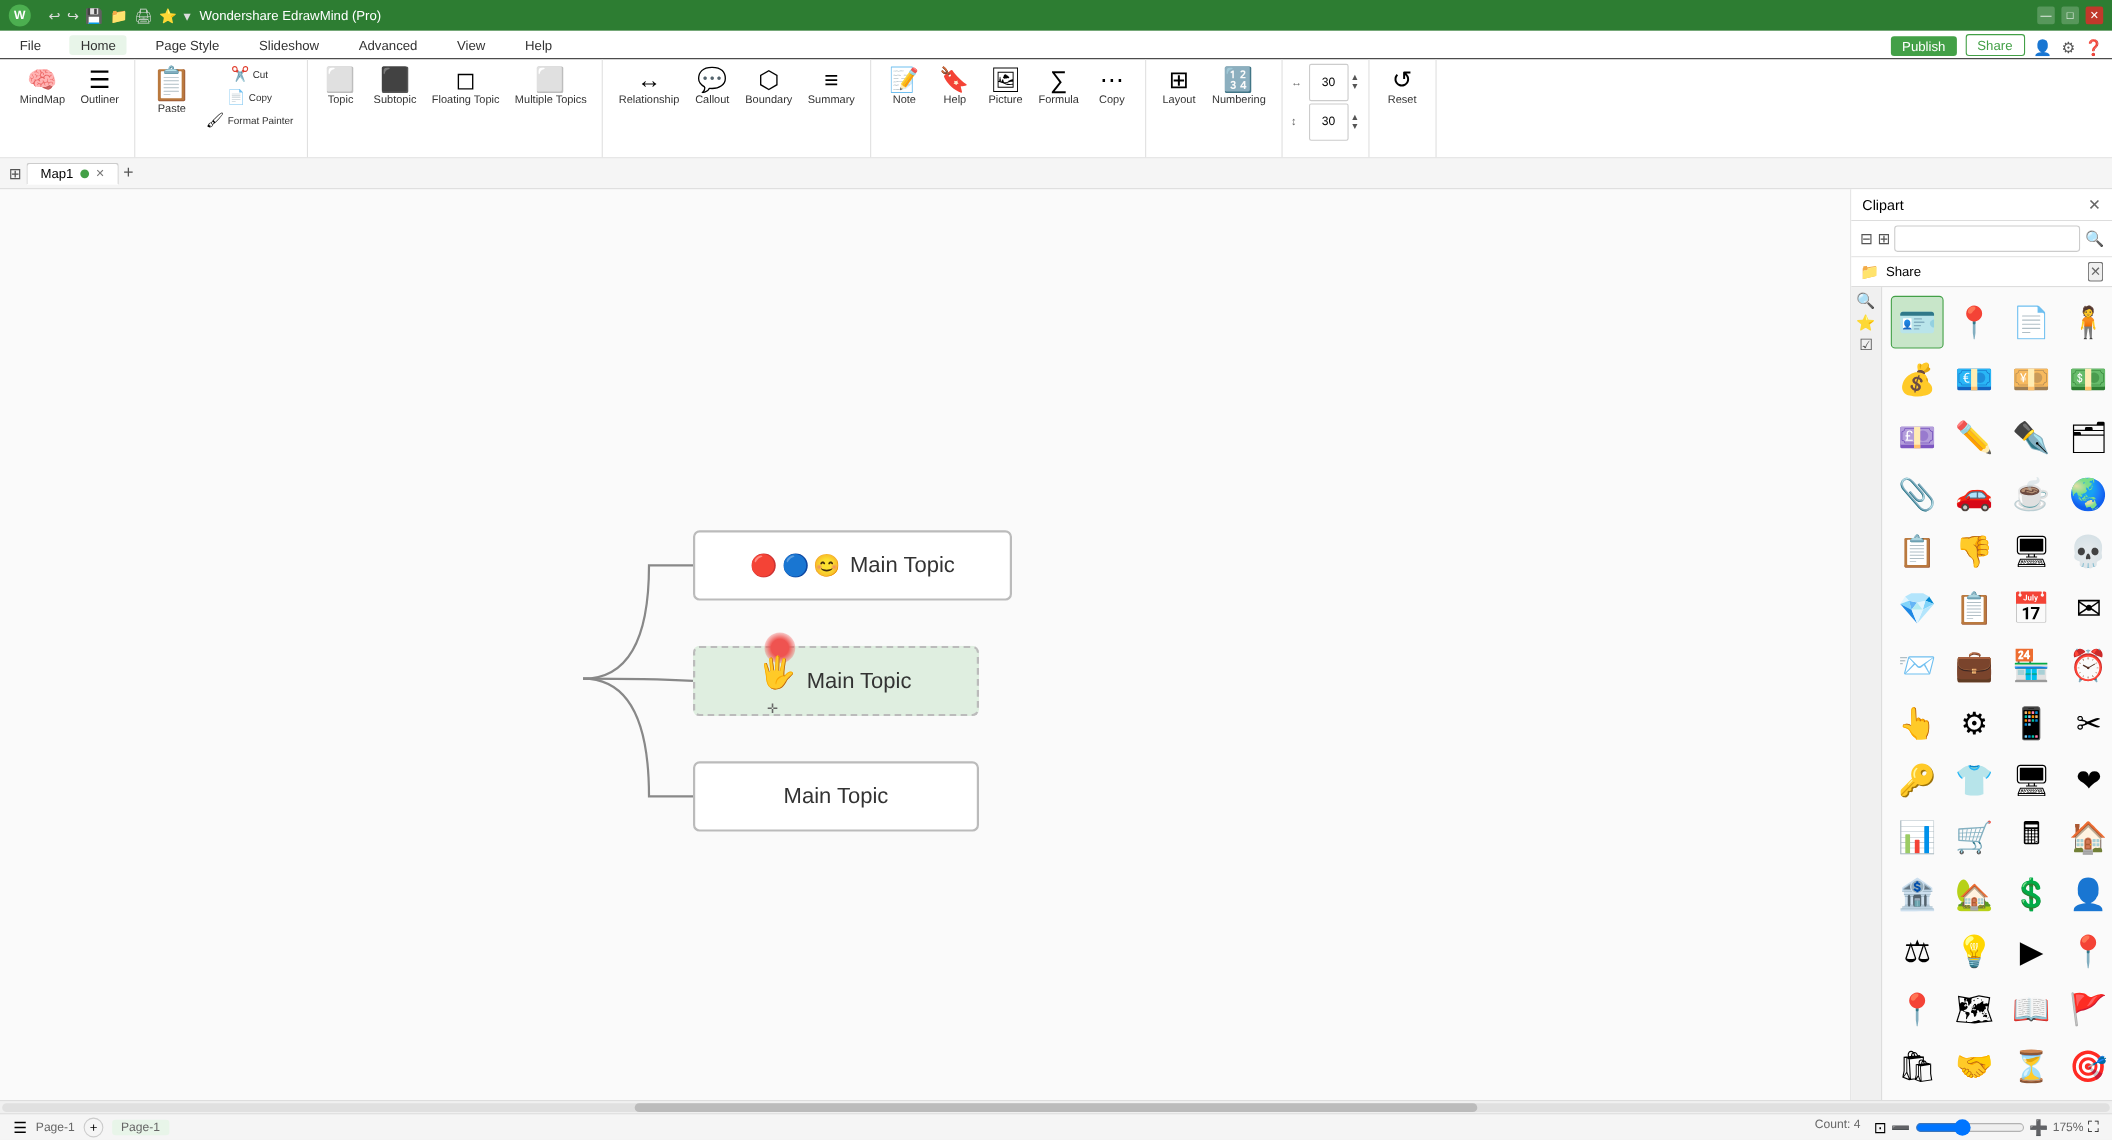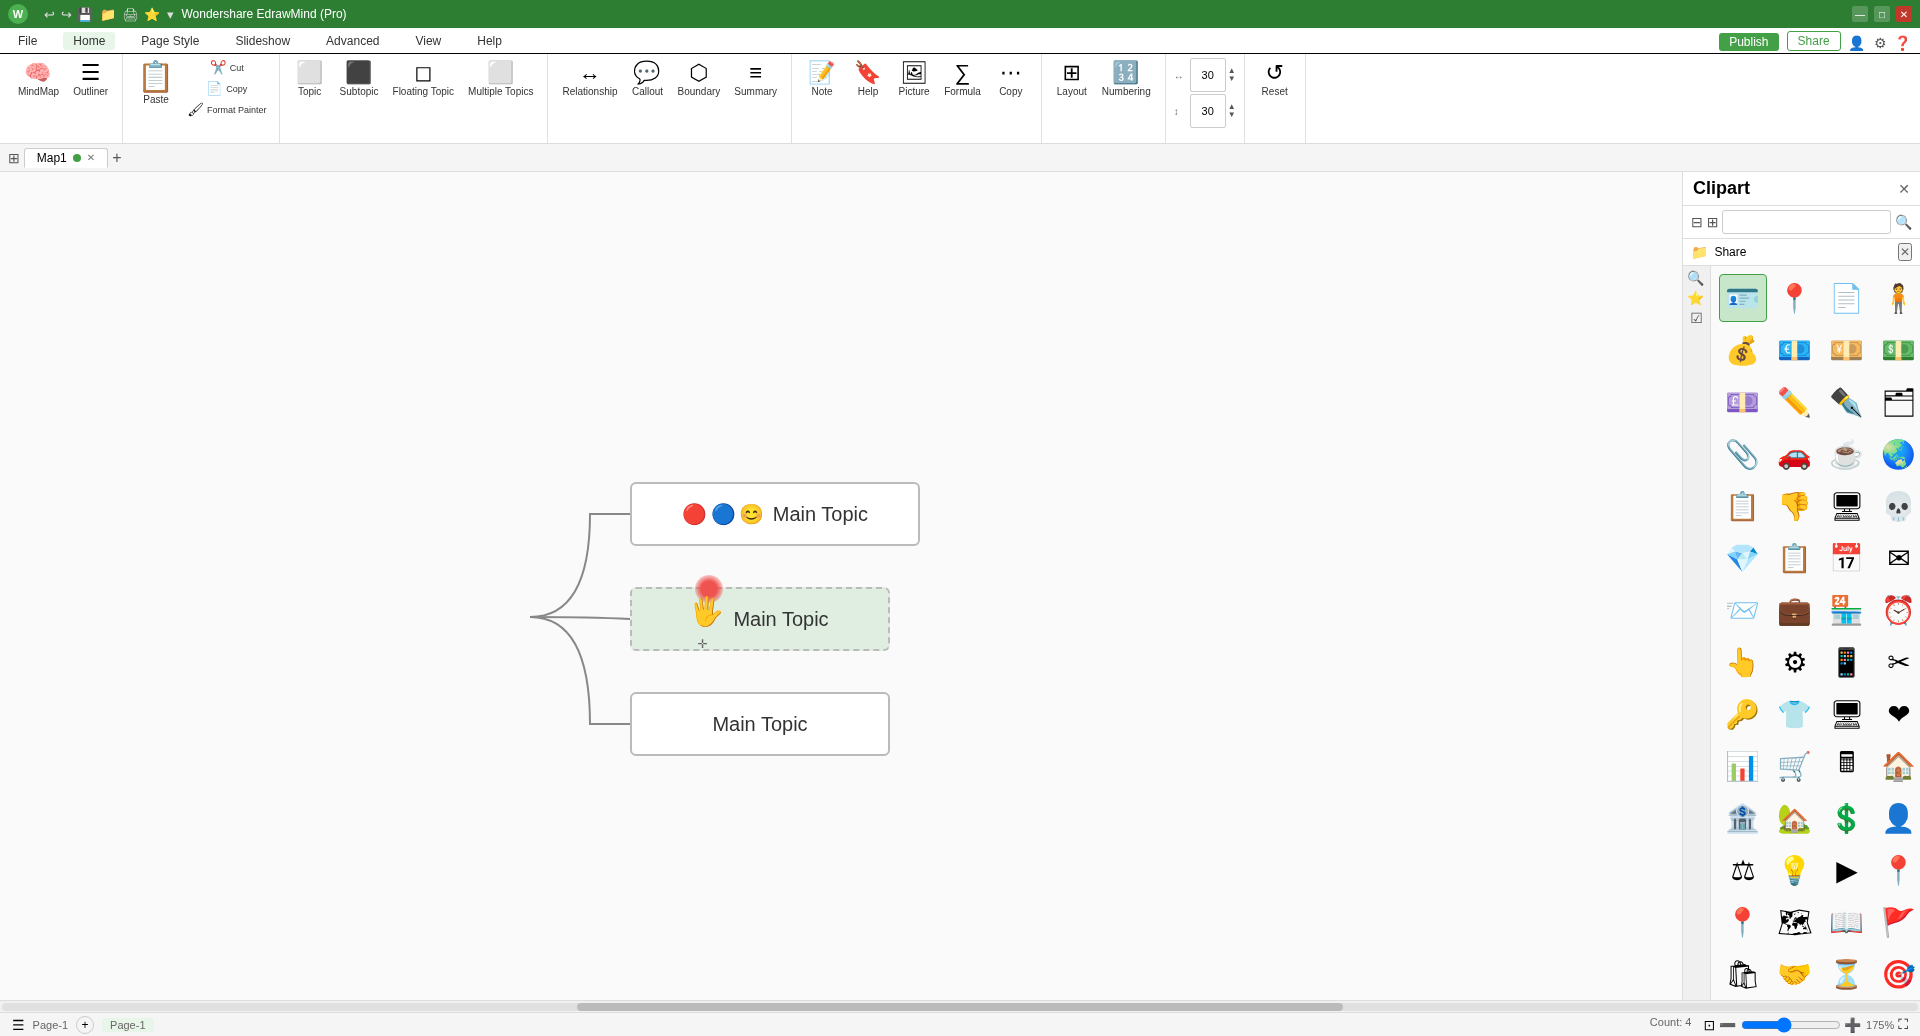--- a/index.html
+++ b/index.html
@@ -222,21 +222,21 @@
       flex-shrink: 0;
     }
     #right-panel-header {
       display: flex;
       align-items: center;
       justify-content: space-between;
       padding: 6px 10px;
       border-bottom: 1px solid #ddd;
       background: #fff;
     }
-    #right-panel-header span { font-size: 18px; font-weight: 700; }
+    #right-panel-header span { font-size: 13px; font-weight: 400; }
     .panel-close { cursor: pointer; font-size: 14px; color: #666; border: none; background: none; }
 
     #panel-toolbar {
       display: flex;
       align-items: center;
       padding: 4px 8px;
       gap: 4px;
       border-bottom: 1px solid #ddd;
       background: #fff;
     }

